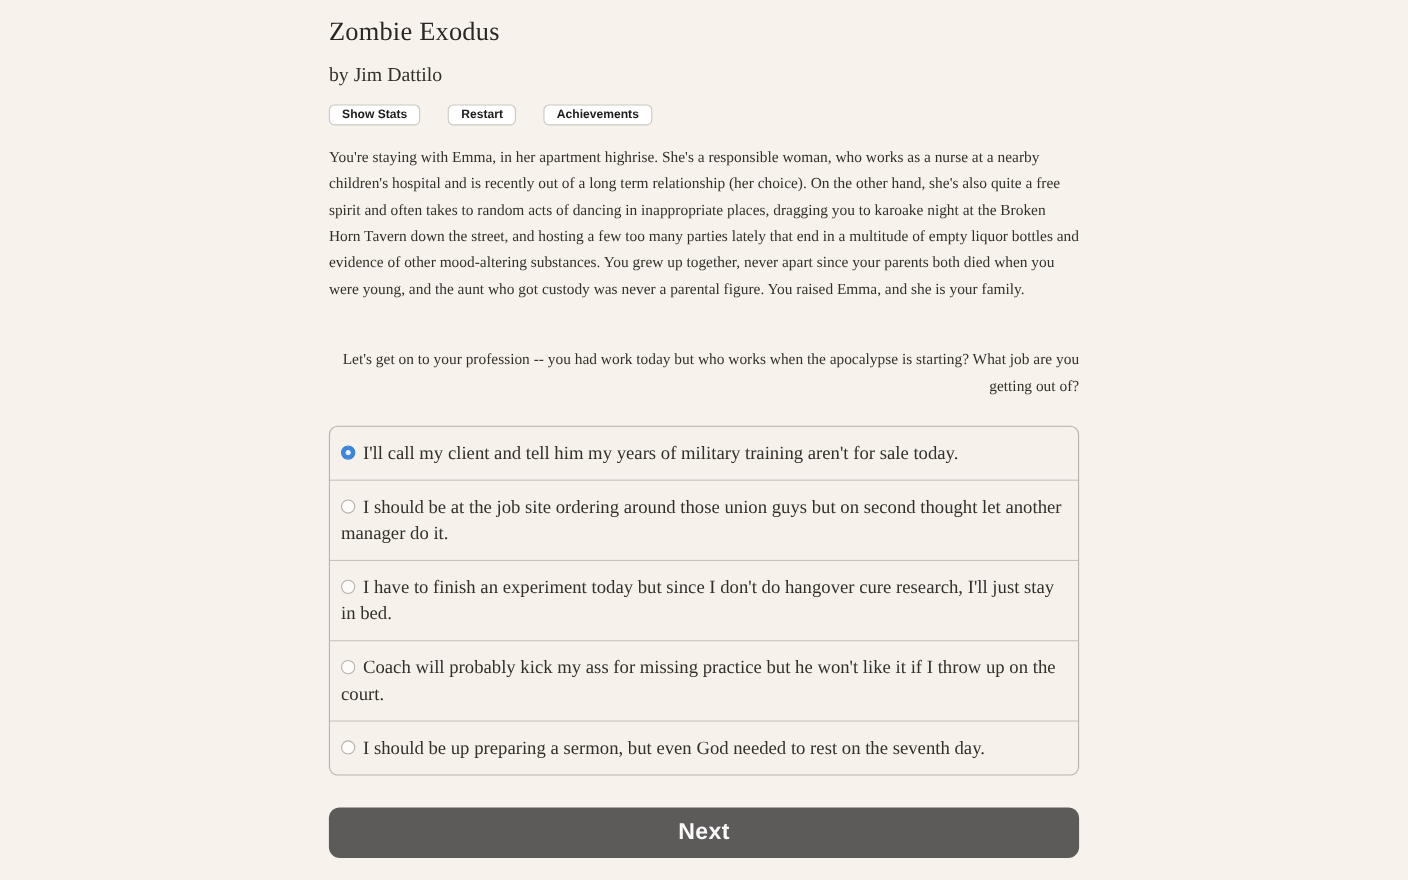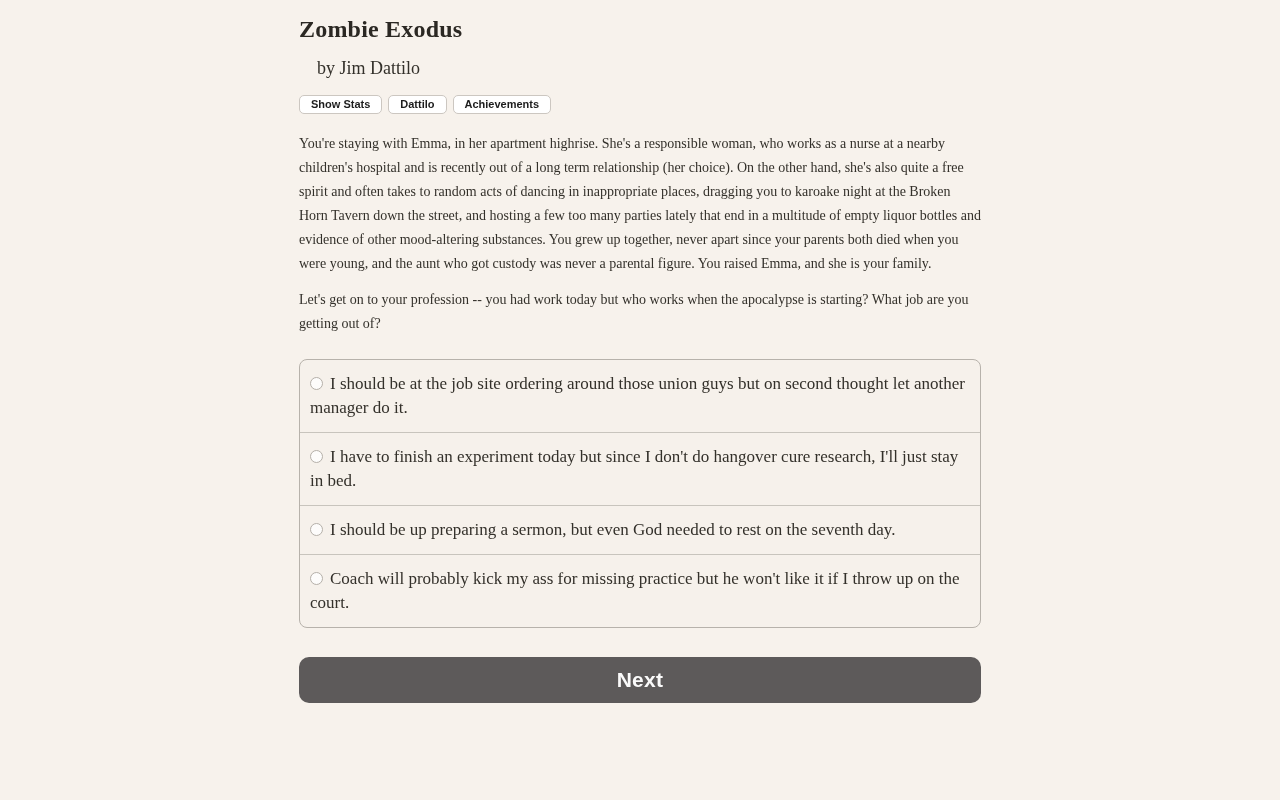--- a/index.html
+++ b/index.html
@@ -13,56 +13,56 @@
     font-family: "Liberation Serif", serif;
   }
   .content {
     width: 682px;
     margin: 0 auto;
     padding-top: 15px;
   }
   .game-title {
     margin: 0;
     font-size: 24px;
-    font-weight: 700;
+    font-weight: 400;
     color: #2b2823;
     line-height: 28px;
     letter-spacing: 0.2px;
   }
   .game-author {
     margin-top: 15px;
     font-size: 18px;
     line-height: 21px;
     color: #33302a;
-    margin-left: 18px;
   }
   .toolbar {
     display: flex;
-    gap: 6px;
+    gap: 25px;
     margin-top: 16px;
   }
   .toolbar button {
     font-family: "Liberation Sans", sans-serif;
     font-size: 11px;
     font-weight: 700;
     color: #1c1c1c;
     background: #ffffff;
     border: 1px solid #ccc7c1;
     border-radius: 5px;
     padding: 2px 11px;
     line-height: 13px;
     cursor: pointer;
   }
   .story p {
     font-size: 14px;
     line-height: 24px;
     margin: 18px 0 0 0;
   }
   .story p + p {
-    margin-top: 12px;
+    margin-top: 40px;
+    text-align: right;
   }
   .choices {
     margin-top: 23px;
     border: 1px solid #b7b2ab;
     border-radius: 8px;
     overflow: hidden;
     background: #f6f1eb;
   }
   .choice-row {
     padding: 12px 12px 12px 10px;
@@ -112,39 +112,42 @@
 <body>
 
 <div class="content">
 
   <h1 class="game-title">Zombie Exodus</h1>
 
   <div class="game-author">by Jim Dattilo</div>
 
   <div class="toolbar">
     <button type="button">Show Stats</button>
-    <button type="button">Dattilo</button>
+    <button type="button">Restart</button>
     <button type="button">Achievements</button>
   </div>
 
   <div class="story">
     <p>You're staying with Emma, in her apartment highrise. She's a responsible woman, who works as a nurse at a nearby children's hospital and is recently out of a long term relationship (her choice). On the other hand, she's also quite a free spirit and often takes to random acts of dancing in inappropriate places, dragging you to karoake night at the Broken Horn Tavern down the street, and hosting a few too many parties lately that end in a multitude of empty liquor bottles and evidence of other mood-altering substances. You grew up together, never apart since your parents both died when you were young, and the aunt who got custody was never a parental figure. You raised Emma, and she is your family.</p>
     <p>Let's get on to your profession -- you had work today but who works when the apocalypse is starting? What job are you getting out of?</p>
   </div>
 
   <div class="choices">
     <div class="choice-row">
+      <label><input type="radio" name="choice" checked="" style=""><span>I'll call my client and tell him my years of military training aren't for sale today.</span></label>
+    </div>
+    <div class="choice-row">
       <label><input type="radio" name="choice" style=""><span>I should be at the job site ordering around those union guys but on second thought let another manager do it.</span></label>
     </div>
     <div class="choice-row">
       <label><input type="radio" name="choice" style=""><span>I have to finish an experiment today but since I don't do hangover cure research, I'll just stay in bed.</span></label>
     </div>
     <div class="choice-row">
-      <label><input type="radio" name="choice" style=""><span>I should be up preparing a sermon, but even God needed to rest on the seventh day.</span></label>
+      <label><input type="radio" name="choice" style=""><span>Coach will probably kick my ass for missing practice but he won't like it if I throw up on the court.</span></label>
     </div>
     <div class="choice-row">
-      <label><input type="radio" name="choice" style=""><span>Coach will probably kick my ass for missing practice but he won't like it if I throw up on the court.</span></label>
+      <label><input type="radio" name="choice" style=""><span>I should be up preparing a sermon, but even God needed to rest on the seventh day.</span></label>
     </div>
   </div>
 
   <button type="button" class="next-btn">Next</button>
 
 </div>
 
 </body></html>

